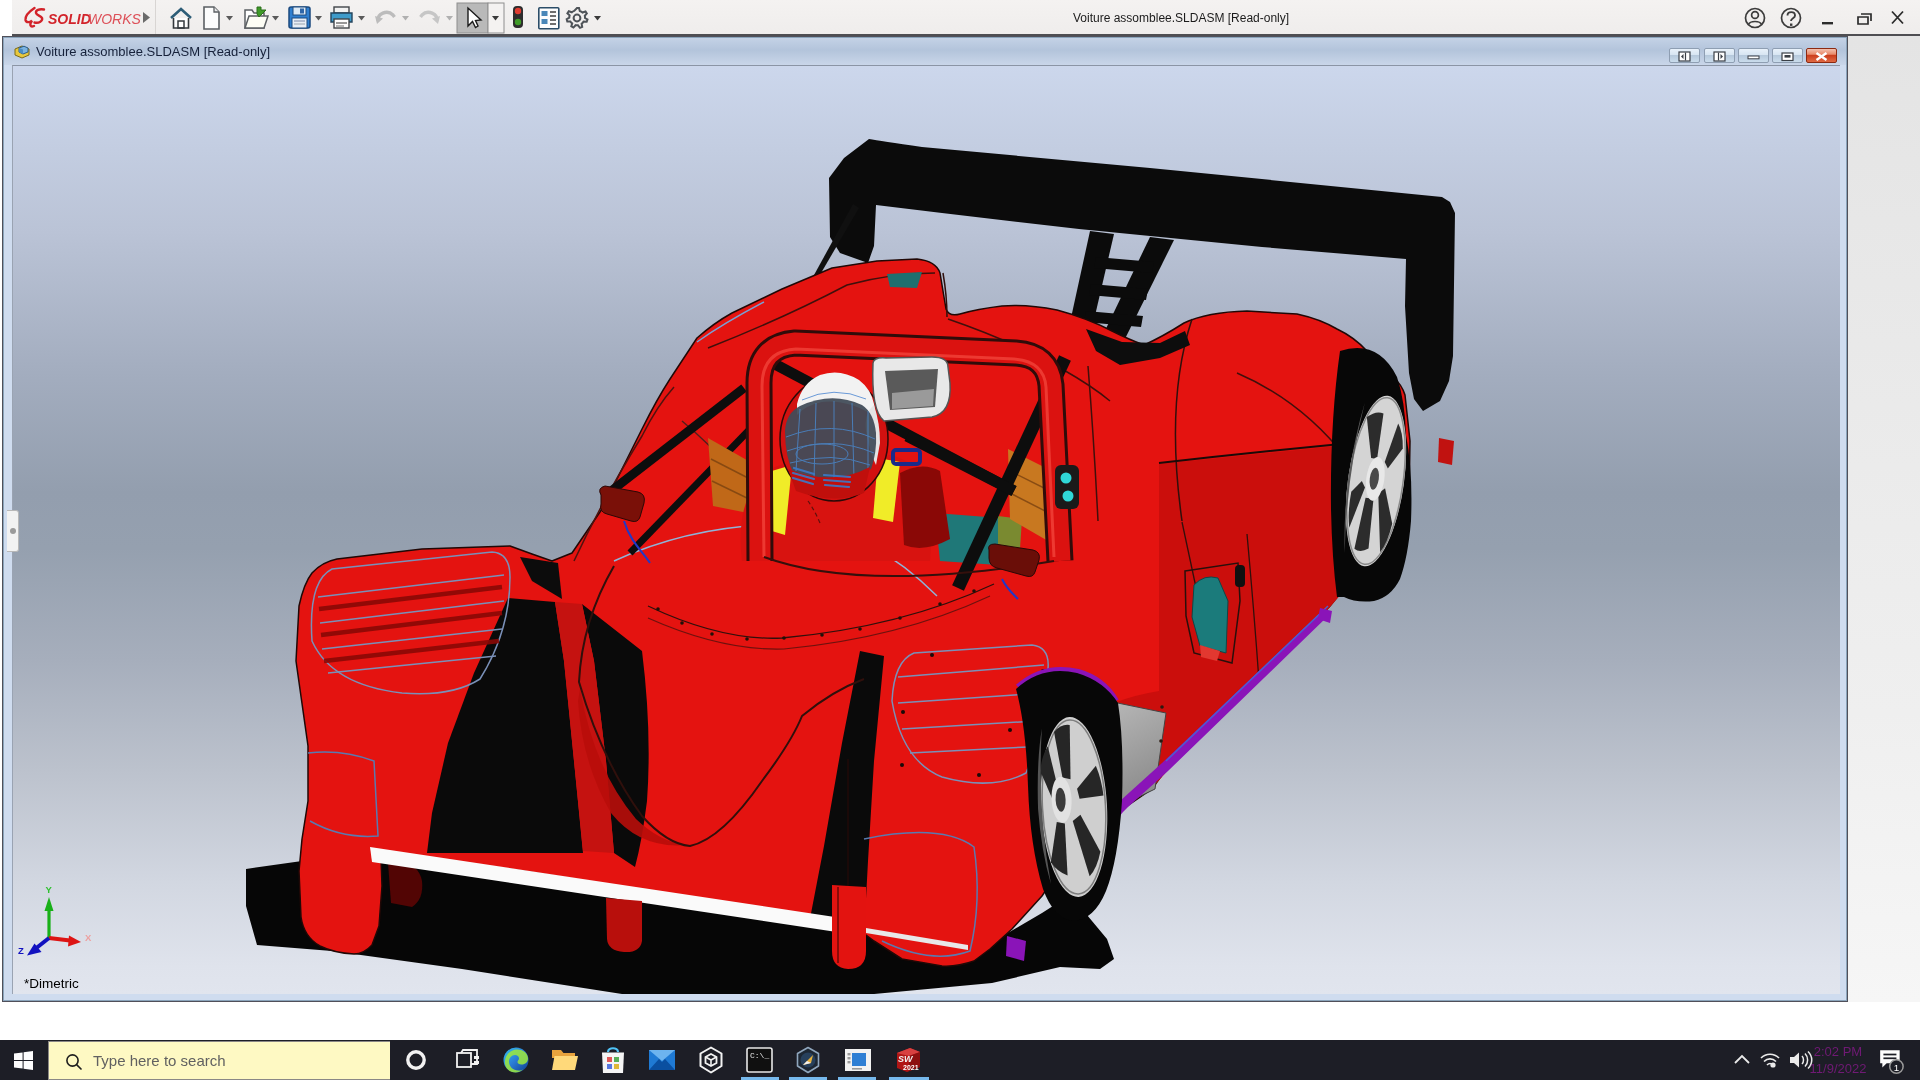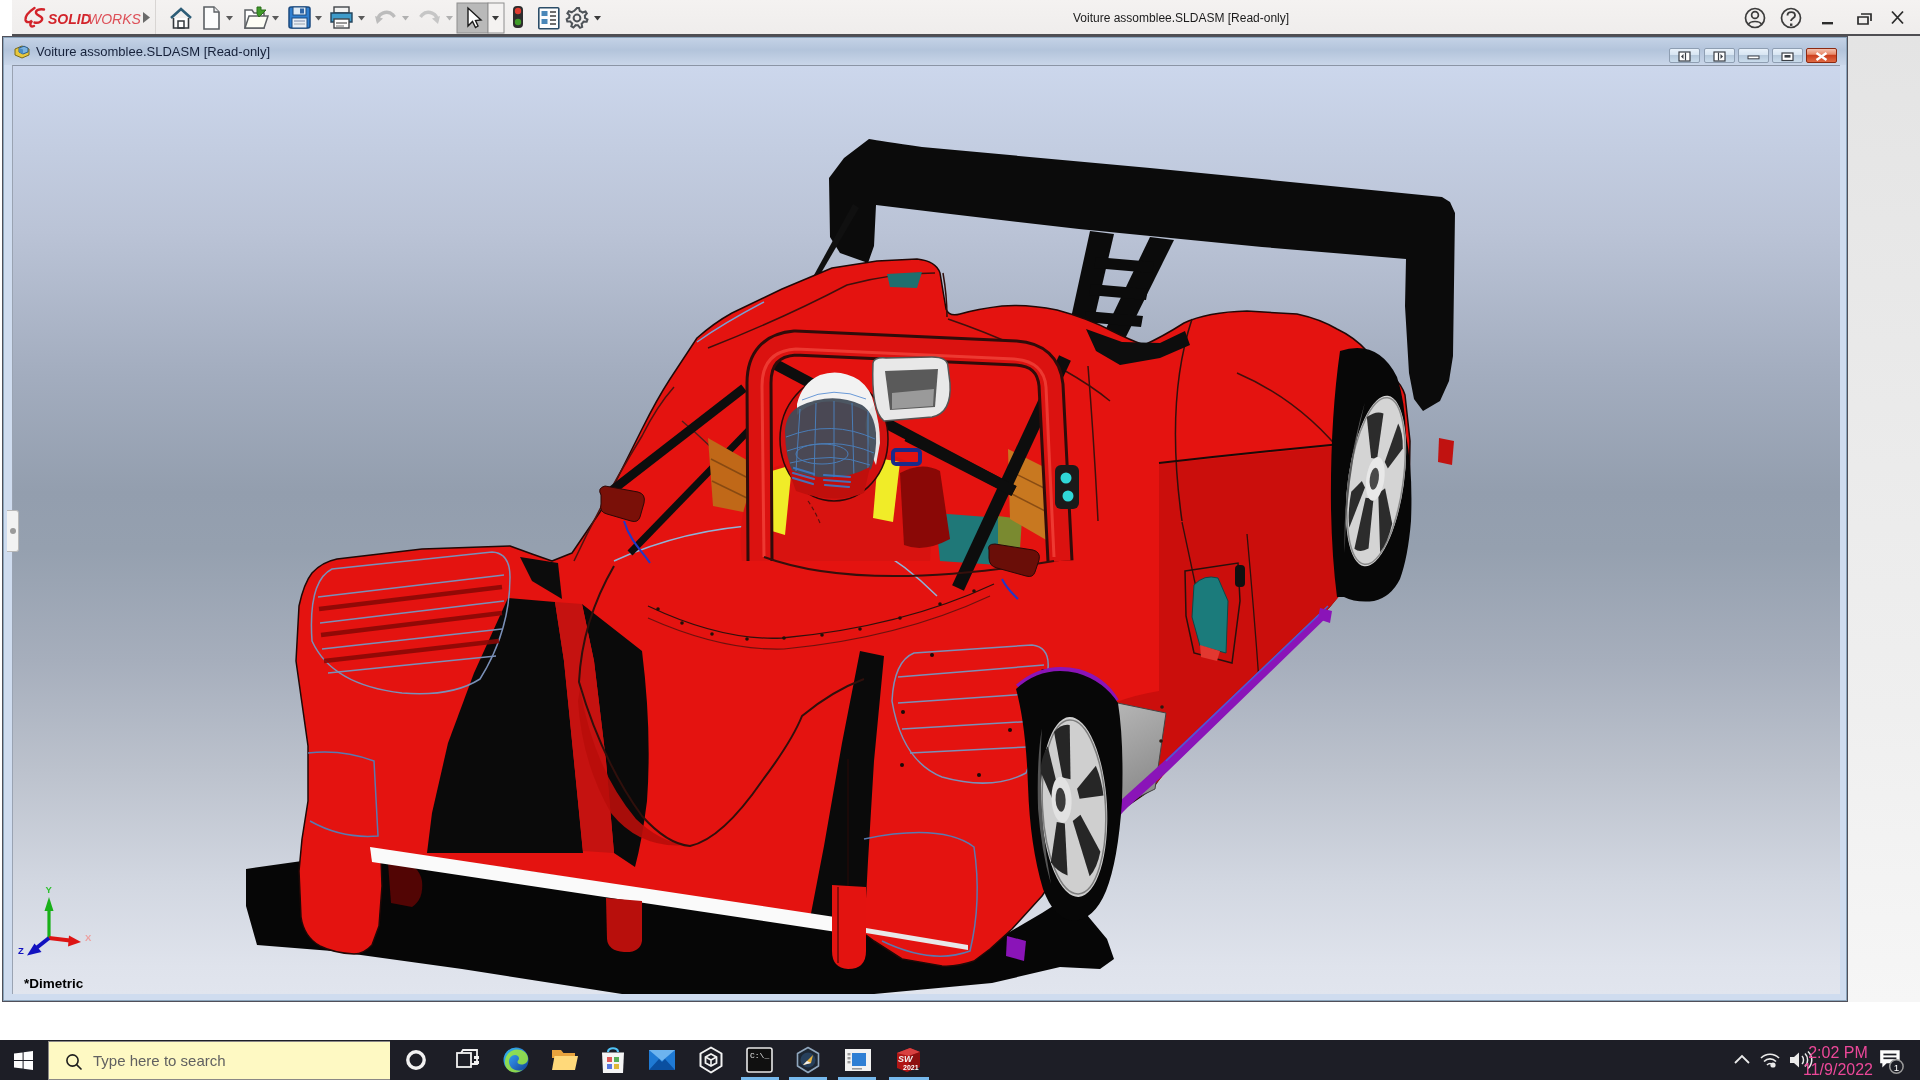--- a/index.html
+++ b/index.html
@@ -18,21 +18,21 @@
     overflow:hidden; }
   #carsvg { position:absolute; left:-11px; top:-65px; }
   #rightgray { position:absolute; left:1848px; top:36px; width:72px; height:966px;
     background:linear-gradient(#e4e4e4,#efefef 70%,#f6f6f6); }
   #taskbar { position:absolute; left:0; top:1040px; width:1920px; height:40px;
     background:#1d1e26; }
   #searchbox { position:absolute; left:48px; top:1041px; width:342px; height:39px;
     background:#fef9c3; border:1px solid #8a8886; border-right:none; }
   .winbtn { position:absolute; top:10px; width:31px; height:15px; border:1px solid #8e9eb2;
     border-radius:2px; background:linear-gradient(#e8f1fa 0%,#d7e5f2 45%,#b6c9dc 50%,#cadcec 100%); }
-  .tbtxt { color:#ec4899; font-size:16px; }
+  .tbtxt { color:#701a75; font-size:13px; }
 </style>
 </head>
 <body>
 
 <div id="topbar">
   <svg class="abs" style="left:8px;top:4px" width="130" height="28" viewBox="0 0 130 28">
     <g fill="none" stroke="#d2232a" stroke-width="2.4" stroke-linecap="round">
       <path d="M14.5,4 C10,7 5,12 5.5,16 C6,19 10,18.5 12,16.5 C9,21 10.5,23.5 14,22"></path>
       <path d="M24,5.5 C19,4.5 15.5,6.5 16,9 C16.5,11.5 21,11.5 22,14 C23,16.8 19,19.5 14.5,18.5"></path>
     </g>
@@ -429,21 +429,21 @@
         <path d="M37,23 L32.5,37 L41.5,37 Z" fill="#18b018"></path>
         <text x="33.5" y="19" font-size="9.5" fill="#30c030" font-weight="bold">Y</text>
         <line x1="37" y1="64" x2="58" y2="66.5" stroke="#dd1414" stroke-width="4"></line>
         <path d="M69,68 L57,61.5 L56,72.5 Z" fill="#dd1414"></path>
         <text x="73" y="67" font-size="9.5" fill="#eda0a0" font-weight="bold">X</text>
         <line x1="37" y1="64" x2="25" y2="73.5" stroke="#1212c0" stroke-width="4"></line>
         <path d="M15,81.5 L22.5,69.5 L29.5,78 Z" fill="#1212c0"></path>
         <text x="6" y="80" font-size="9.5" fill="#1212c0" font-weight="bold">Z</text>
       </g>
     </svg>
-    <div class="abs" style="left:11px;top:910px;font-size:13.5px;font-weight:bold;color:#000">*Dimetric</div>
+    <div class="abs" style="left:11px;top:910px;font-size:13.5px;font-weight:normal;color:#000">*Dimetric</div>
   </div>
 </div>
 
 <div class="abs" style="left:7px;top:510px;width:12px;height:42px;background:#f2f2f2;border:1px solid #b8b8b8;border-left:none;border-radius:0 3px 3px 0"></div>
 <div class="abs" style="left:10px;top:528px;width:6px;height:6px;background:#9a9a9a;border-radius:50%"></div>
 
 <div id="taskbar"></div>
 <svg class="abs" style="left:14px;top:1051px" width="20" height="19" viewBox="0 0 20 19">
   <path d="M0,2.6 L8.6,1.4 L8.6,9 L0,9 Z M9.6,1.2 L19,0 L19,9 L9.6,9 Z M0,10 L8.6,10 L8.6,17.6 L0,16.4 Z M9.6,10 L19,10 L19,19 L9.6,17.8 Z" fill="#fdfdfd"></path>
 </svg>

